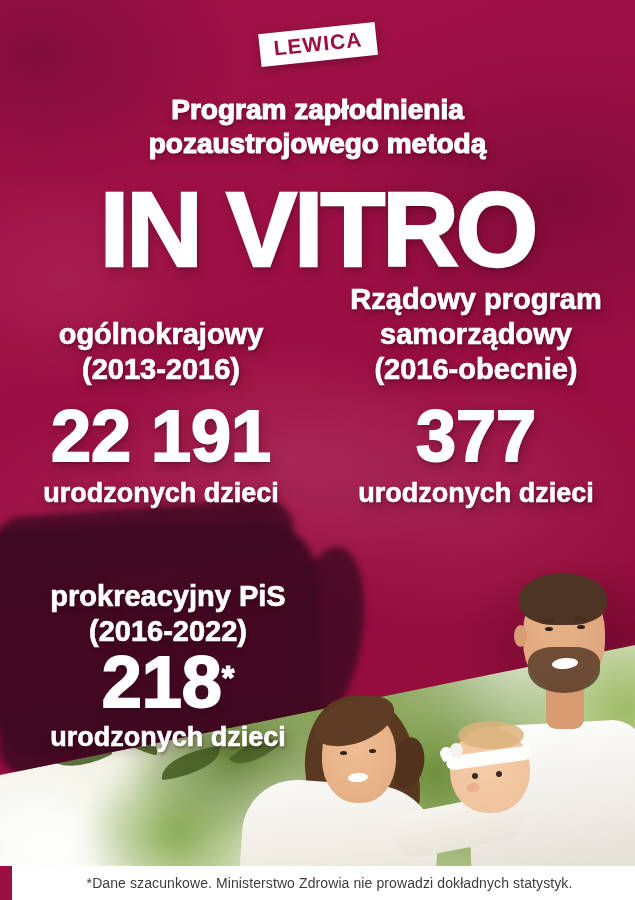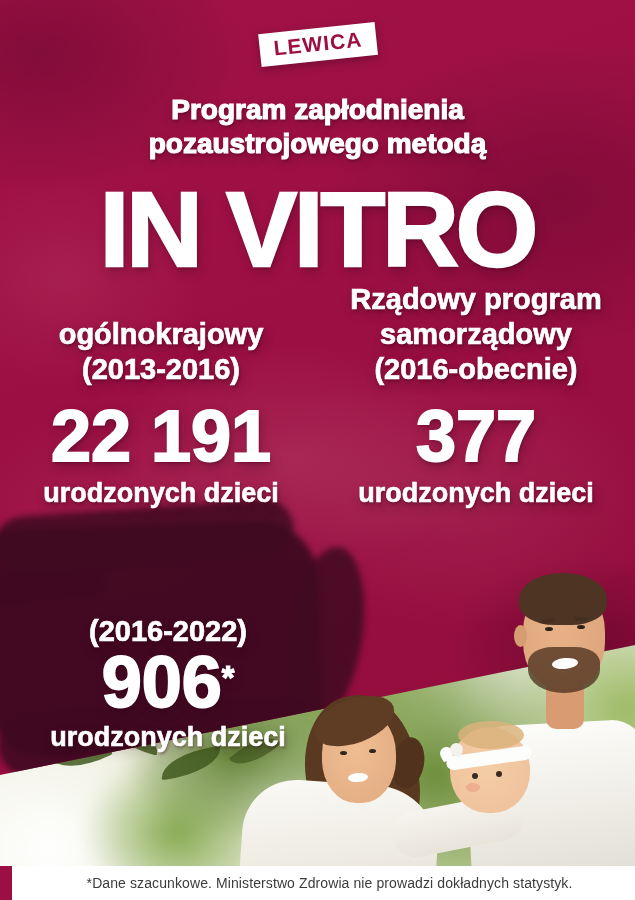--- a/index.html
+++ b/index.html
@@ -192,25 +192,25 @@
     <div class="abs col-right stat-head h-top shadowed">
       <span>Rządowy program</span><br>
       <span>samorządowy</span><br>
       <span>(2016-obecnie)</span>
     </div>
     <div class="abs col-right stat-value v-top shadowed">377</div>
     <div class="abs col-right stat-unit u-top shadowed">urodzonych dzieci</div>
 
     <div class="abs col-third stat-head h3-top shadowed">
       <br>
-      <br>
+      <span>prokreacyjny PiS</span><br>
       <span>(2016-2022)</span>
     </div>
     <div class="abs col-third stat-value v3-top shadowed">
-      <span>906</span><sup>*</sup>
+      <span>218</span><sup>*</sup>
     </div>
     <div class="abs col-third stat-unit u3-top shadowed">urodzonych dzieci</div>
   </div>
 
   <div class="abs footer">
     <span>*Dane szacunkowe. Ministerstwo Zdrowia nie prowadzi dokładnych statystyk.</span>
   </div>
 
 </div>
 

